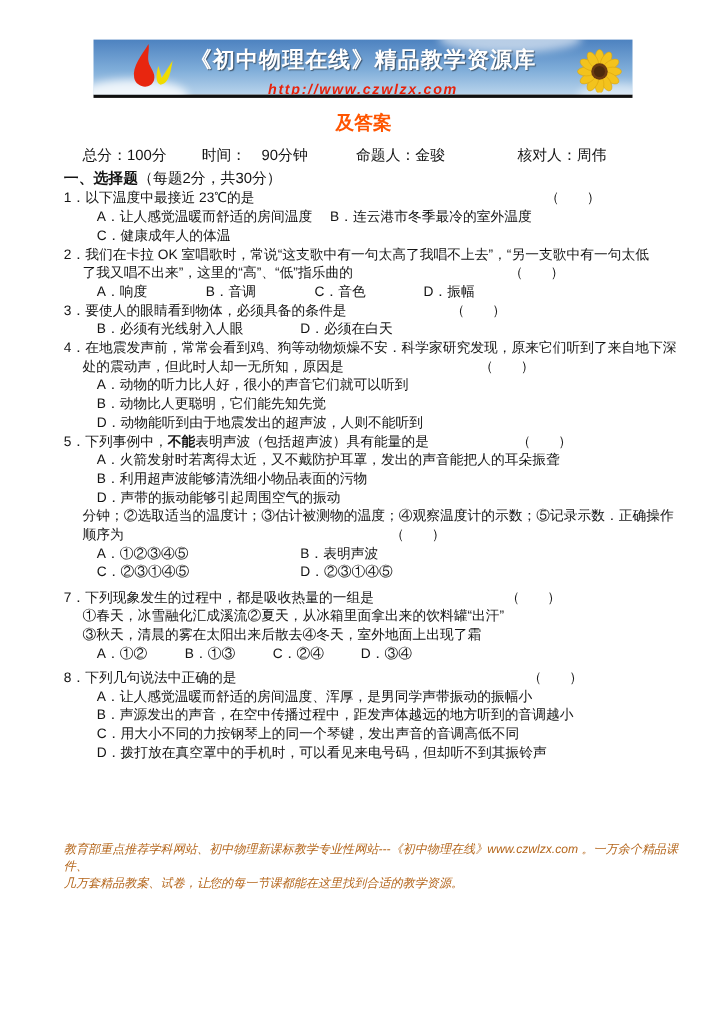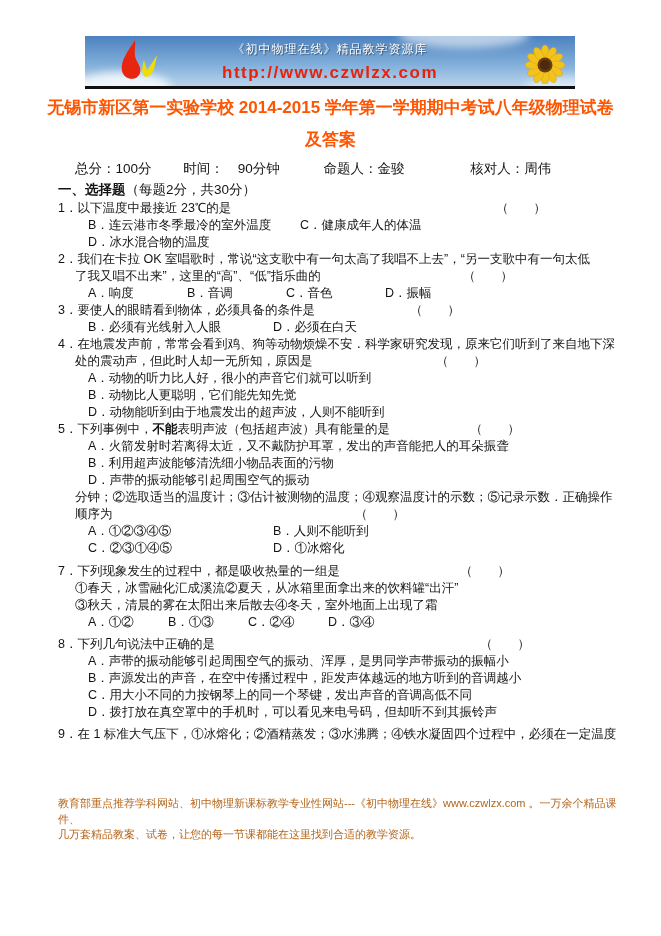--- a/index.html
+++ b/index.html
@@ -14,26 +14,26 @@
     border-bottom:3px solid #101010;overflow:hidden;
   }
   .cloud{position:absolute;background:rgba(255,255,255,.8);border-radius:50%;filter:blur(4px);}
   .cloud.c1{left:-14px;bottom:-16px;width:100px;height:30px;}
   .cloud.c2{right:46px;top:-14px;width:130px;height:26px;opacity:.75;}
   .cloud.c3{right:-20px;bottom:-12px;width:70px;height:22px;opacity:.6;}
   .banner-logo{position:absolute;left:26px;top:2px;}
   .banner-flower{position:absolute;right:4px;top:4px;}
   .banner-text{position:absolute;left:70px;right:70px;top:5px;text-align:center;}
   .banner-title{
-    color:#ffffff;font-weight:normal;font-size:12px;letter-spacing:1px;
+    color:#ffffff;font-weight:bold;font-size:20px;letter-spacing:1px;
     text-shadow:1px 1px 1px rgba(0,0,0,.5);white-space:nowrap;
   }
   .banner-url{
-    color:#e8210a;font-weight:bold;font-size:17px;letter-spacing:1.5px;
-    margin-top:5px;white-space:nowrap;
+    color:#e8210a;font-weight:bold;font-size:13px;letter-spacing:1.5px;
+    margin-top:5px;white-space:nowrap;font-style:italic;
   }
   
   .page-title{margin-top:9px;text-align:center;color:#ff5500;font-weight:bold;
     font-size:17px;line-height:19px;}
   .page-title .t2{margin-top:13px;}
   .meta{margin:11px 0 0 75px;font-size:13.5px;white-space:nowrap;}
   .meta .lab{font-weight:normal;}
   .meta .sp28{display:inline-block;width:28px;}
   .meta .sp14{display:inline-block;width:14px;}
   .meta .sp40{display:inline-block;width:40px;}
@@ -49,22 +49,22 @@
   .ogrid div{line-height:17px;white-space:nowrap;}
   .c212{grid-template-columns:212px auto;}
   .c185{grid-template-columns:185px auto;}
   .orow{display:flex;padding-left:30px;line-height:17px;white-space:nowrap;}
   .q2row span{display:inline-block;width:99px;}
   .q7row span{display:inline-block;width:80px;}
   .bracket{position:absolute;top:0;white-space:pre;}
   .mt6{margin-top:6px;}
   .mt5{margin-top:5px;}
   
-  .footer{margin:53px 0 0 58px;width:576px;font-size:11px;line-height:15.5px;
-    color:#b4651a;}
+  .footer{margin:72px 0 0 58px;width:576px;font-size:11px;line-height:15.5px;
+    color:#b4651a;font-style:italic;}
 </style>
 </head>
 <body>
 
 <div class="banner">
   <div class="cloud c1"></div>
   <div class="cloud c2"></div>
   <div class="cloud c3"></div>
   <svg class="banner-logo" width="56" height="46" viewBox="0 0 56 46">
     <path d="M24 2 C18 12 9 22 11 33 C13 42 26 44 29 35 C31 28 25 24 24 18 C23 12 25 7 24 2 Z" fill="#e8260f"></path>
@@ -90,21 +90,20 @@
         <ellipse transform="rotate(300)" cx="0" cy="-12" rx="4" ry="8"></ellipse>
         <ellipse transform="rotate(330)" cx="0" cy="-12" rx="4" ry="8"></ellipse>
       </g>
       <circle r="7.5" fill="#6b3b12"></circle>
       <circle r="5" fill="#4c2a0c"></circle>
     </g>
   </svg>
 </div>
 
 <div class="page-title">
-  <div class="t1">无锡市新区第一实验学校 2014-2015 学年第一学期期中考试八年级物理试卷</div>
   <div class="t2">及答案</div>
 </div>
 
 <div class="meta">
   <span class="lab">总分：</span><span>100分</span><span class="sp28"></span>
   <span class="lab">时间：</span><span class="sp14"></span><span>90分钟</span><span class="sp40"></span>
   <span class="lab">命题人：</span><span>金骏</span><span class="sp62"></span>
   <span class="lab">核对人：</span><span>周伟</span>
 </div>
 
@@ -113,23 +112,23 @@
 </div>
 
 <div class="qwrap">
 
   <div class="q">
     <div class="ln">
       <span>1．</span><span>以下温度中最接近 23℃的是</span>
       <span class="bracket" style="left:438px">（　　）</span>
     </div>
     <div class="ogrid c212">
+      <div>A．让人感觉温暖而舒适的房间温度</div>
       <div>B．连云港市冬季最冷的室外温度</div>
       <div>C．健康成年人的体温</div>
-      <div>D．冰水混合物的温度</div>
     </div>
   </div>
 
   <div class="q">
     <div class="ln">
       <span>2．</span><span>我们在卡拉 OK 室唱歌时，常说“这支歌中有一句太高了我唱不上去”，“另一支歌中有一句太低</span>
     </div>
     <div class="ln cont">
       <span>了我又唱不出来”，这里的“高”、“低”指乐曲的</span>
       <span class="bracket" style="left:405px">（　　）</span>
@@ -179,23 +178,23 @@
   <div class="q">
     <div class="ln cont">
       <span>分钟；②选取适当的温度计；③估计被测物的温度；④观察温度计的示数；⑤记录示数．正确操作</span>
     </div>
     <div class="ln cont">
       <span>顺序为</span>
       <span class="bracket" style="left:297px">（　　）</span>
     </div>
     <div class="ogrid c185">
       <div>A．①②③④⑤</div>
-      <div>B．人则不能听到</div>
+      <div>B．表明声波</div>
       <div>C．②③①④⑤</div>
-      <div>D．①冰熔化</div>
+      <div>D．②③①④⑤</div>
     </div>
   </div>
 
   <div class="q mt6">
     <div class="ln">
       <span>7．</span><span>下列现象发生的过程中，都是吸收热量的一组是</span>
       <span class="bracket" style="left:402px">（　　）</span>
     </div>
     <div class="ln cont">①春天，冰雪融化汇成溪流②夏天，从冰箱里面拿出来的饮料罐“出汗”</div>
     <div class="ln cont">③秋天，清晨的雾在太阳出来后散去④冬天，室外地面上出现了霜</div>
@@ -205,30 +204,25 @@
       <span>C．②④</span>
       <span>D．③④</span>
     </div>
   </div>
 
   <div class="q mt5">
     <div class="ln">
       <span>8．</span><span>下列几句说法中正确的是</span>
       <span class="bracket" style="left:422px">（　　）</span>
     </div>
-    <div class="ln opt">A．声带的振动能够引起周围空气的振动、浑厚，是男同学声带振动的振幅小</div>
+    <div class="ln opt">A．让人感觉温暖而舒适的房间温度、浑厚，是男同学声带振动的振幅小</div>
     <div class="ln opt">B．声源发出的声音，在空中传播过程中，距发声体越远的地方听到的音调越小</div>
     <div class="ln opt">C．用大小不同的力按钢琴上的同一个琴键，发出声音的音调高低不同</div>
     <div class="ln opt">D．拨打放在真空罩中的手机时，可以看见来电号码，但却听不到其振铃声</div>
   </div>
 
-  <div class="q mt5">
-    <div class="ln">
-      <span>9．</span><span>在 1 标准大气压下，①冰熔化；②酒精蒸发；③水沸腾；④铁水凝固四个过程中，必须在一定温度</span>
-    </div>
-  </div>
 
 </div>
 
 <div class="footer">
   <div>教育部重点推荐学科网站、初中物理新课标教学专业性网站---《初中物理在线》www.czwlzx.com 。一万余个精品课件、</div>
   <div>几万套精品教案、试卷，让您的每一节课都能在这里找到合适的教学资源。</div>
 </div>
 
 </body></html>

